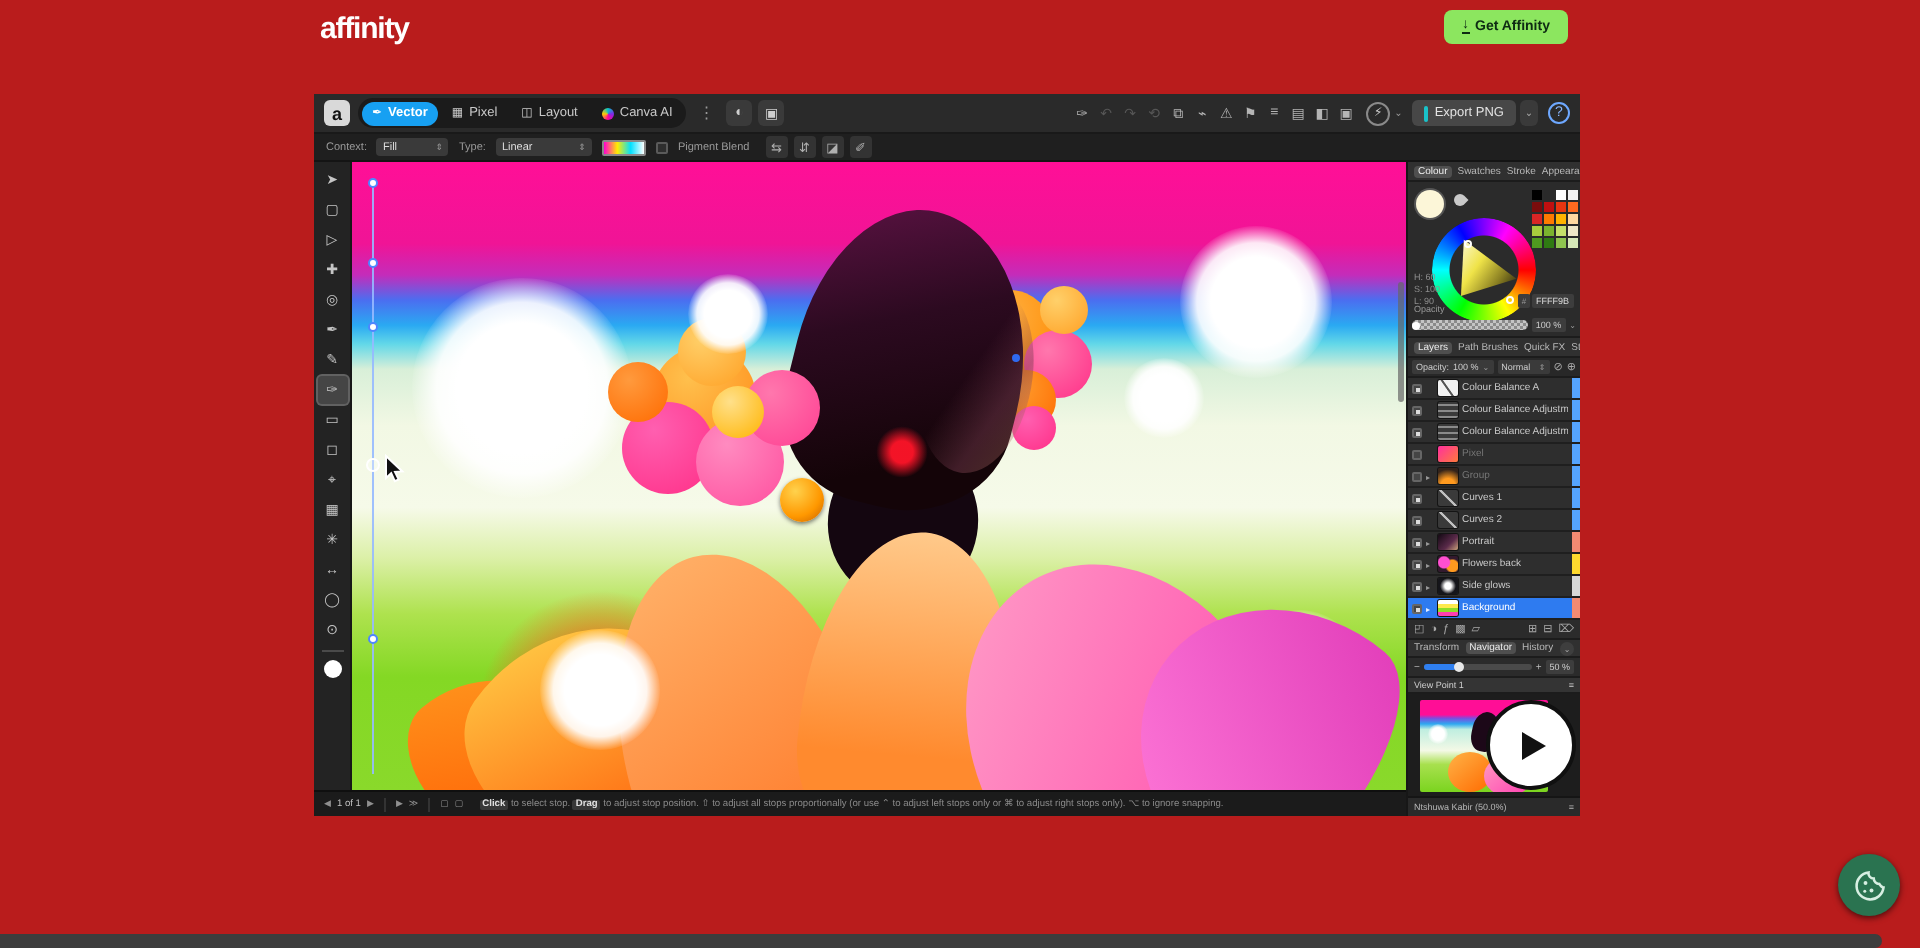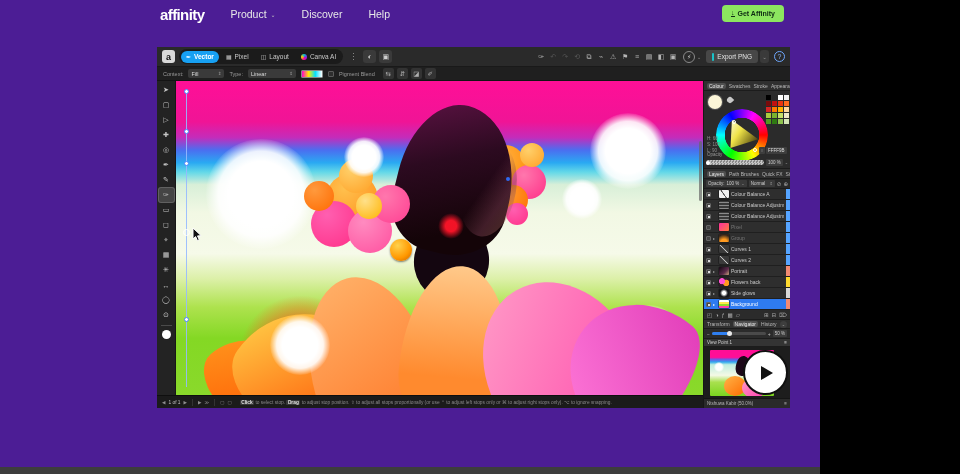--- a/index.html
+++ b/index.html
@@ -1,17 +1,17 @@
 <!DOCTYPE html>
 <html><head>
 <meta charset="utf-8">
 <style>
   html,body{margin:0;padding:0;background:#000;}
   *{box-sizing:border-box;font-family:"Liberation Sans","DejaVu Sans",sans-serif;}
-  .page{position:relative;width:820px;height:474px;background:#4c1d95;overflow:hidden;}
+  .page{position:relative;width:960px;height:474px;background:#b91c1c;overflow:hidden;}
 
   
   .site-header{position:absolute;left:160px;top:0;height:28px;display:flex;align-items:center;gap:26px;}
   .logo{color:#fff;font-size:15px;font-weight:bold;letter-spacing:-0.6px;}
   .nav-links{display:flex;align-items:center;gap:26px;}
   .nlink{color:#e8e8e8;font-size:10.5px;display:flex;align-items:center;gap:4px;text-decoration:none;cursor:pointer;}
   .nlink .chev{font-size:6px;color:#c0c0c0;}
   .cta{position:absolute;left:722px;top:5px;width:62px;height:17px;background:#8ce65f;border:none;border-radius:4px;display:flex;align-items:center;justify-content:center;gap:3px;font-size:7px;font-weight:bold;color:#0e2b13;cursor:pointer;}
   .dlico{font-size:7px;line-height:6px;border-bottom:1px solid #0e2b13;}
 
@@ -187,25 +187,20 @@
   .cookie{position:absolute;left:919px;top:427px;width:31px;height:31px;border-radius:50%;background:#2a7350;border:none;display:flex;align-items:center;justify-content:center;cursor:pointer;box-shadow:0 1px 3px rgba(0,0,0,.6);}
   .hbar{position:absolute;left:0;top:467px;width:941px;height:7px;background:#3d3d3d;border-radius:0 3.5px 3.5px 0;cursor:pointer;}
 </style>
 </head>
 <body>
 
 <div class="page">
 
   <header class="site-header">
     <div class="logo">affinity</div>
-    <nav class="nav-links">
-        <a class="nlink">Product<span class="chev">⌄</span></a>
-        <a class="nlink">Discover</a>
-        <a class="nlink">Help</a>
-      </nav>
   </header>
   <button class="cta">
     <span class="dlico">↓</span>
     <span>Get Affinity</span>
   </button>
 
   <div class="app">
 
     <div class="tb1">
       <div class="applogo">a</div>

